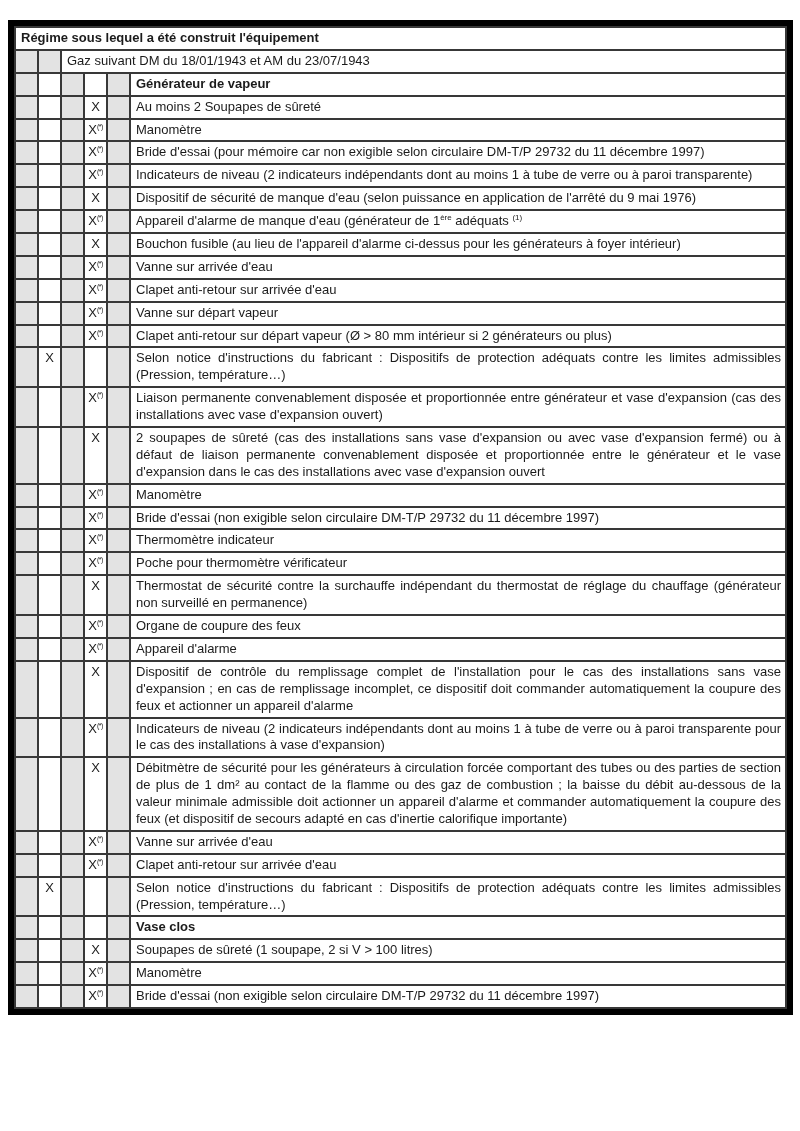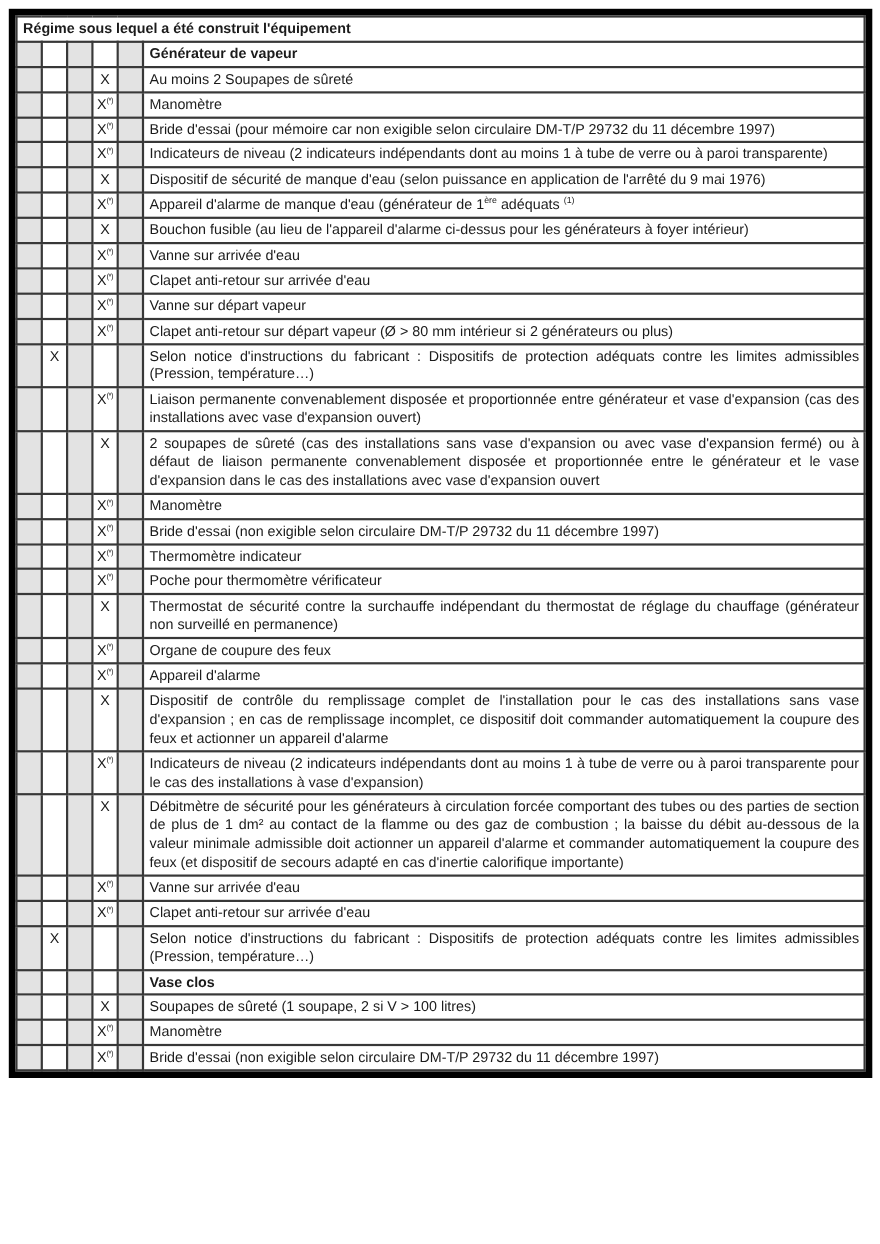--- a/index.html
+++ b/index.html
@@ -2,21 +2,21 @@
 <html><head>
 <meta charset="utf-8">
 <style>
   html, body { margin: 0; padding: 0; background: #ffffff; }
   body {
     width: 800px; height: 1131px;
     font-family: "Liberation Sans", sans-serif;
     color: #1b1b1b;
     -webkit-font-smoothing: antialiased;
   }
-  .page { padding: 8px 7px 4px 8px; }
+  .page { padding: 20px 7px 4px 8px; }
   .frame { border: 6px solid #000; background: #fff; }
   table.regime-table {
     border-collapse: collapse;
     width: 100%;
     table-layout: fixed;
   }
   td {
     border: 2px solid #383838;
     font-size: 13px;
     line-height: 1.3;
@@ -49,20 +49,25 @@
           <col style="width:23px">
           <col style="width:23px">
         <col style="width:23px">
           <col style="width:23px">
           <col>
       </colgroup>
       <tbody>
         <tr>
           <td class="full bold" colspan="6">Régime sous lequel a été construit l'équipement</td>
         </tr>
+        <tr>
+          <td class="c g"></td>
+          <td class="c g"></td>
+          <td class="full" colspan="4">Gaz suivant DM du 18/01/1943 et AM du 23/07/1943</td>
+        </tr>
 
   <tr>
     <td class="c g"></td>
     <td class="c"></td>
     <td class="c g"></td>
     <td class="c"></td>
     <td class="c g"></td>
     <td class="t bold">Générateur de vapeur</td>
   </tr>
 

